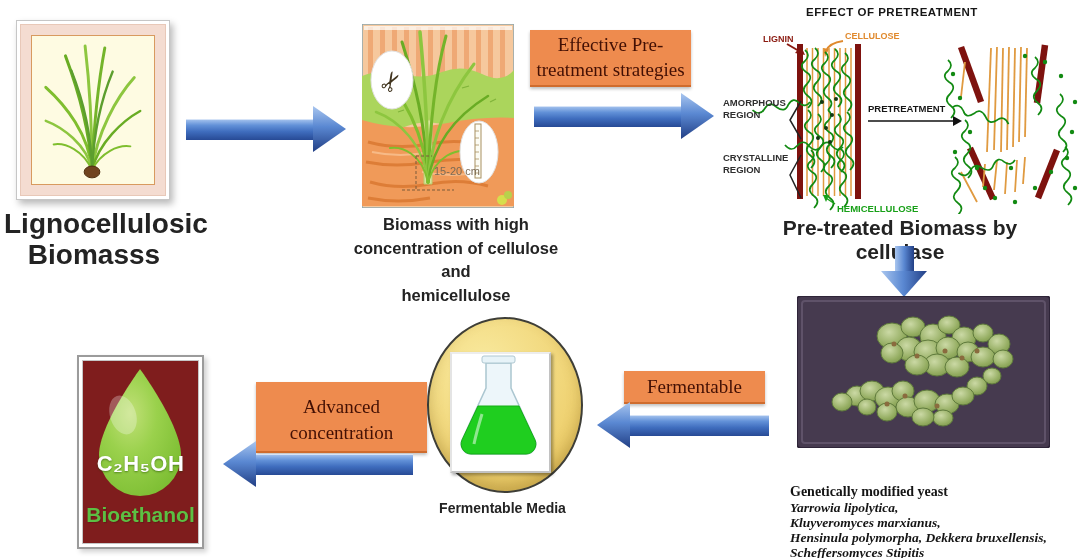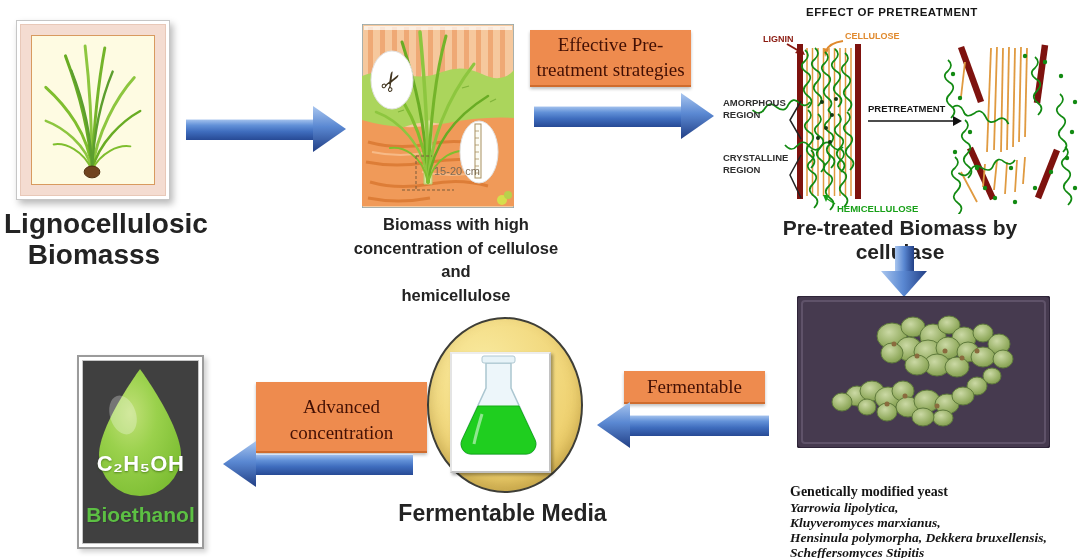--- a/index.html
+++ b/index.html
@@ -31,21 +31,21 @@
   #frame1 .mat{position:absolute;inset:3px;background:#F4DCD1;border:1px solid #E8C8B8;}
   #frame1 .art{position:absolute;inset:14px;background:#FEFBE2;border:1px solid #D89A5F;}
   
   #flaskCircle{left:427px;top:317px;width:152px;height:172px;border-radius:50%;
      background:radial-gradient(circle at 35% 28%,#F9EA9F,#EFD272 62%,#E2BC52);
      border:2px solid #3E3E37;box-shadow:inset 0 -8px 14px rgba(120,90,20,.3);}
   #flaskSquare{position:absolute;left:21px;top:33px;width:97px;height:117px;background:#fff;
      border:2px solid #C2C2C2;border-top-color:#EDEDED;border-left-color:#E4E4E4;
      box-shadow:2px 2px 3px rgba(0,0,0,.35);}
   
-  #bioPanel{left:77px;top:355px;width:123px;height:190px;background:#404040;
+  #bioPanel{left:77px;top:355px;width:123px;height:190px;background:#7f1d1d;
      border:2px solid #9B9B9B;
      box-shadow:inset 0 0 0 3px #fff,inset 0 0 0 4px #C6C6C6,3px 3px 5px rgba(0,0,0,.18);}
   #formula{position:absolute;left:0;right:0;top:94px;text-align:center;color:#fff;
      font-size:22px;font-weight:bold;letter-spacing:.5px;text-shadow:0 1px 2px rgba(30,70,0,.55);}
   #bioLabel{position:absolute;left:0;right:0;top:146px;text-align:center;color:#5CC043;
      font-size:21px;font-weight:bold;text-shadow:1px 1px 1px rgba(0,0,0,.18);}
   
   #yeastText{left:790px;top:456px;width:275px;text-align:left;color:#151515;
      font-family:"Liberation Serif",serif;margin-top:28px;}
   #yeastText .ytitle{font-weight:bold;font-size:14px;line-height:16px;}
@@ -373,21 +373,21 @@
   <div class="abs" id="flaskCircle">
     <div id="flaskSquare">
       <svg width="93" height="113" viewBox="0 0 93 113">
         <path d="M34,9 L34,34 L10,86 a10,10 0 0 0 9,14 h55 a10,10 0 0 0 9,-14 L59,34 L59,9 Z" fill="#EDF6FA" stroke="#ABC6D0" stroke-width="1.5"></path>
         <path d="M26,52 L67,52 L83,86 a10,10 0 0 1 -9,14 h-55 a10,10 0 0 1 -9,-14 Z" fill="#1FCE1F" stroke="#14AE14" stroke-width="1"></path>
         <rect x="30" y="2" width="33" height="7" rx="2" fill="#E7F3F8" stroke="#AFC8D2" stroke-width="1"></rect>
         <path d="M30,60 q-6,20 -8,30" stroke="rgba(255,255,255,0.5)" stroke-width="3" fill="none"></path>
       </svg>
     </div>
   </div>
-  <div class="cap" style="left:395px;top:500px;width:215px;font-size:23px;">Fermentable Media</div>
+  <div class="cap" style="left:395px;top:500px;width:215px;font-size:14px;">Fermentable Media</div>
 
   <div class="serifbox" style="left:256px;top:382px;width:171px;height:57px;font-size:19px;line-height:26px;padding-top:12px;">
     <div>Advanced</div>
     <div>concentration</div>
   </div>
   <div class="arrow" style="left:223px;top:440px;width:190px;height:48px;">
     <div class="head l"></div>
     <div class="shaft"></div>
   </div>
 

